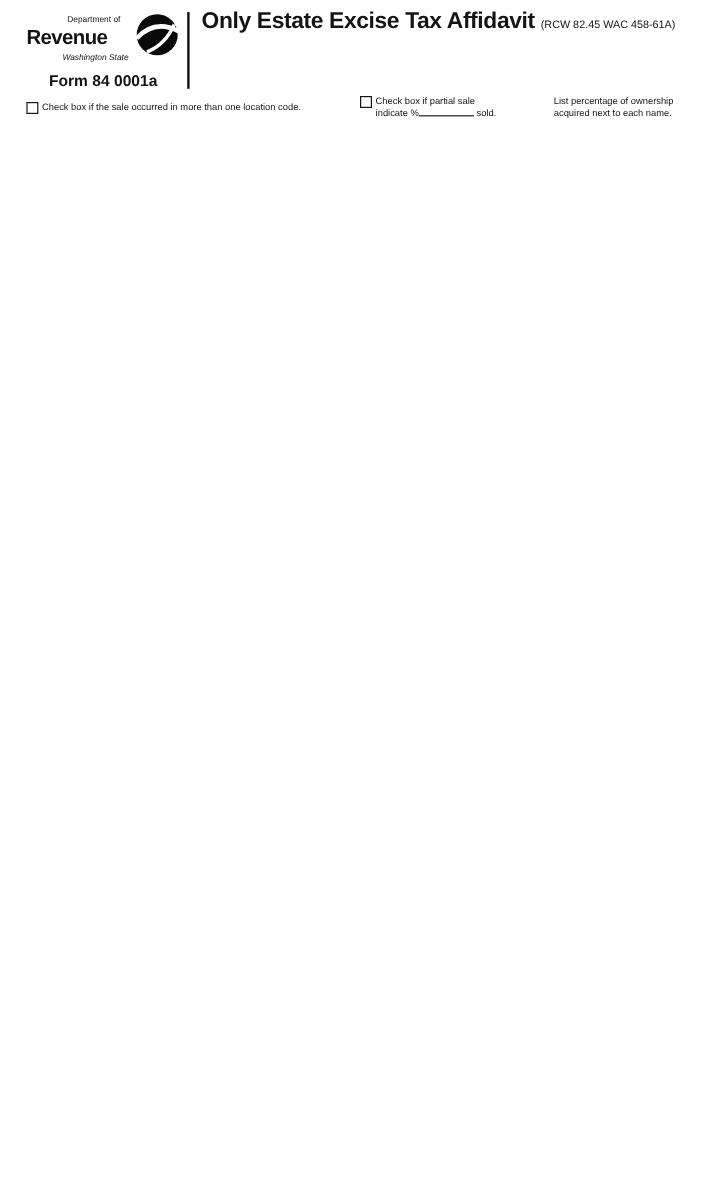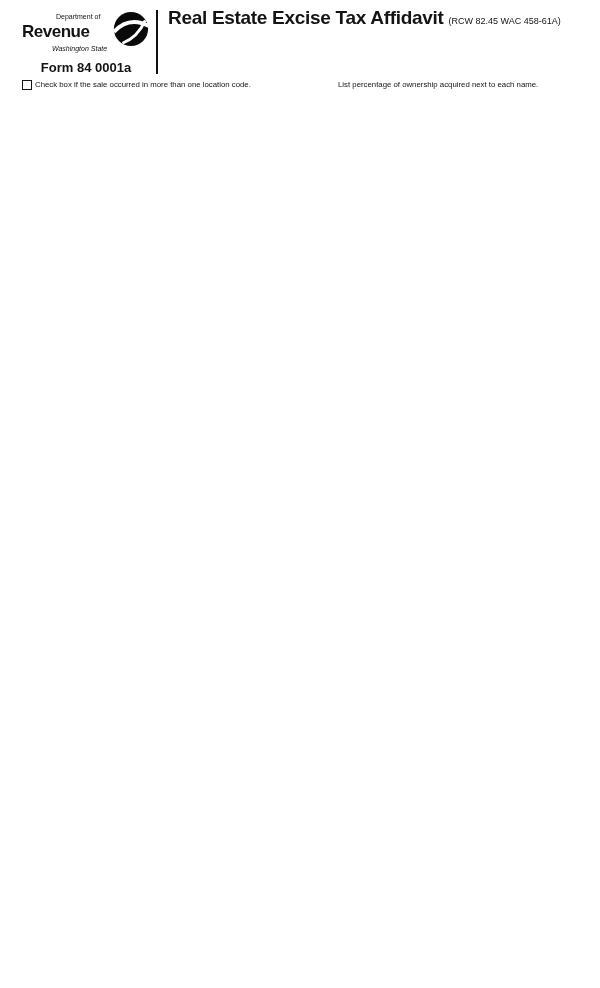--- a/index.html
+++ b/index.html
@@ -38,25 +38,31 @@
         <path d="M2,23 Q18,6 39,17" stroke="#fff" stroke-width="4" fill="none"></path>
         <path d="M11,35 Q27,29 35,11" stroke="#fff" stroke-width="3" fill="none"></path>
       </svg>
       <div class="dept">Department of</div>
       <div class="rev">Revenue</div>
       <div class="wa">Washington State</div>
       <div class="form">Form 84 0001a</div>
     </div>
     <div class="hdiv"></div>
     <div class="htitle">
-      <div class="t1"><span>Real Estate Excise Tax Affidavit</span>
+      <div class="t1"><span>Only Estate Excise Tax Affidavit</span>
         <span class="ref">(RCW 82.45 WAC 458-61A)</span></div>
     </div>
   </div>
 
   <div class="topchecks">
     <div class="half left">
       <span class="cb"></span>
       <span>Check box if the sale occurred in more than one location code.</span>
     </div>
+    <div>
+      <div class="half">
+        <span class="cb"></span>
+        <span><span>Check box if partial sale indicate %</span><span class="pct"></span> <span>sold.</span></span>
+        </div>
+      </div>
       <div style="margin-left:38px;">List percentage of ownership acquired next to each name.</div>
     </div>
   </div>
 
 </body></html>

